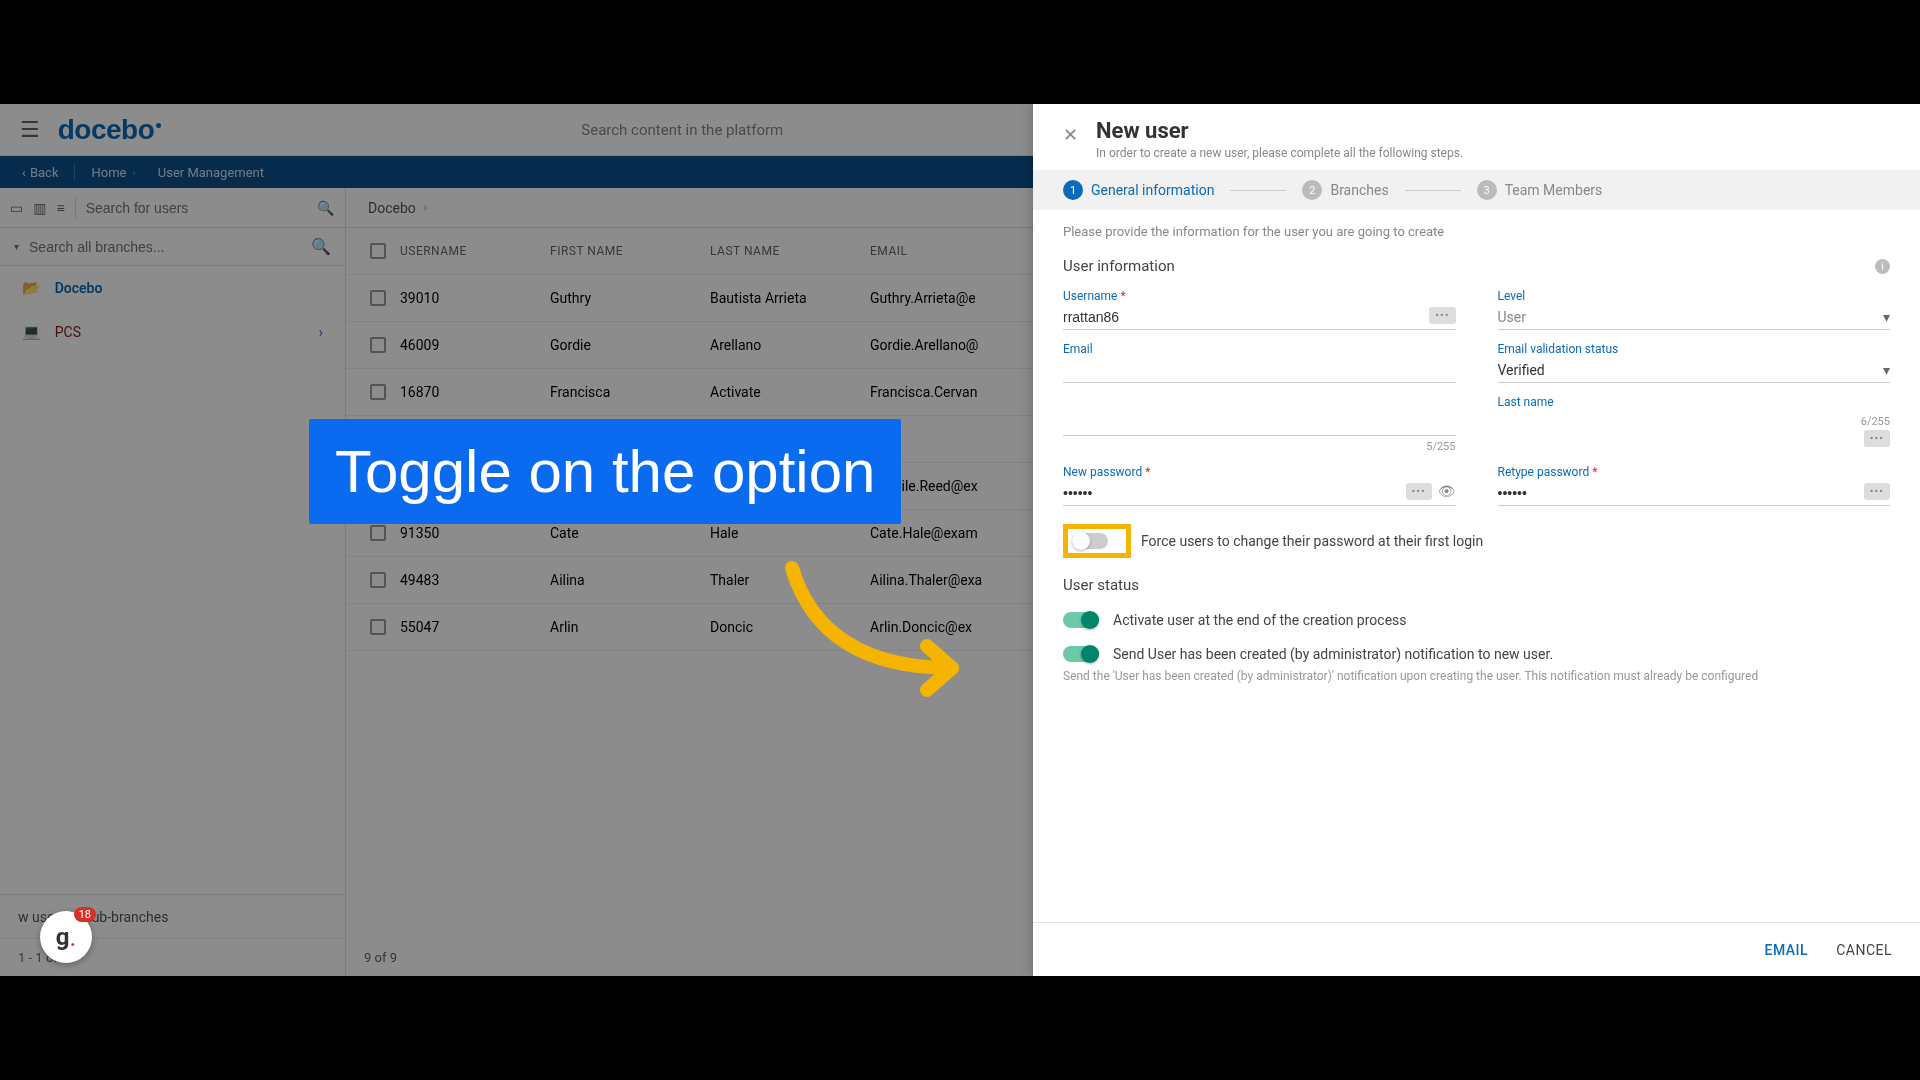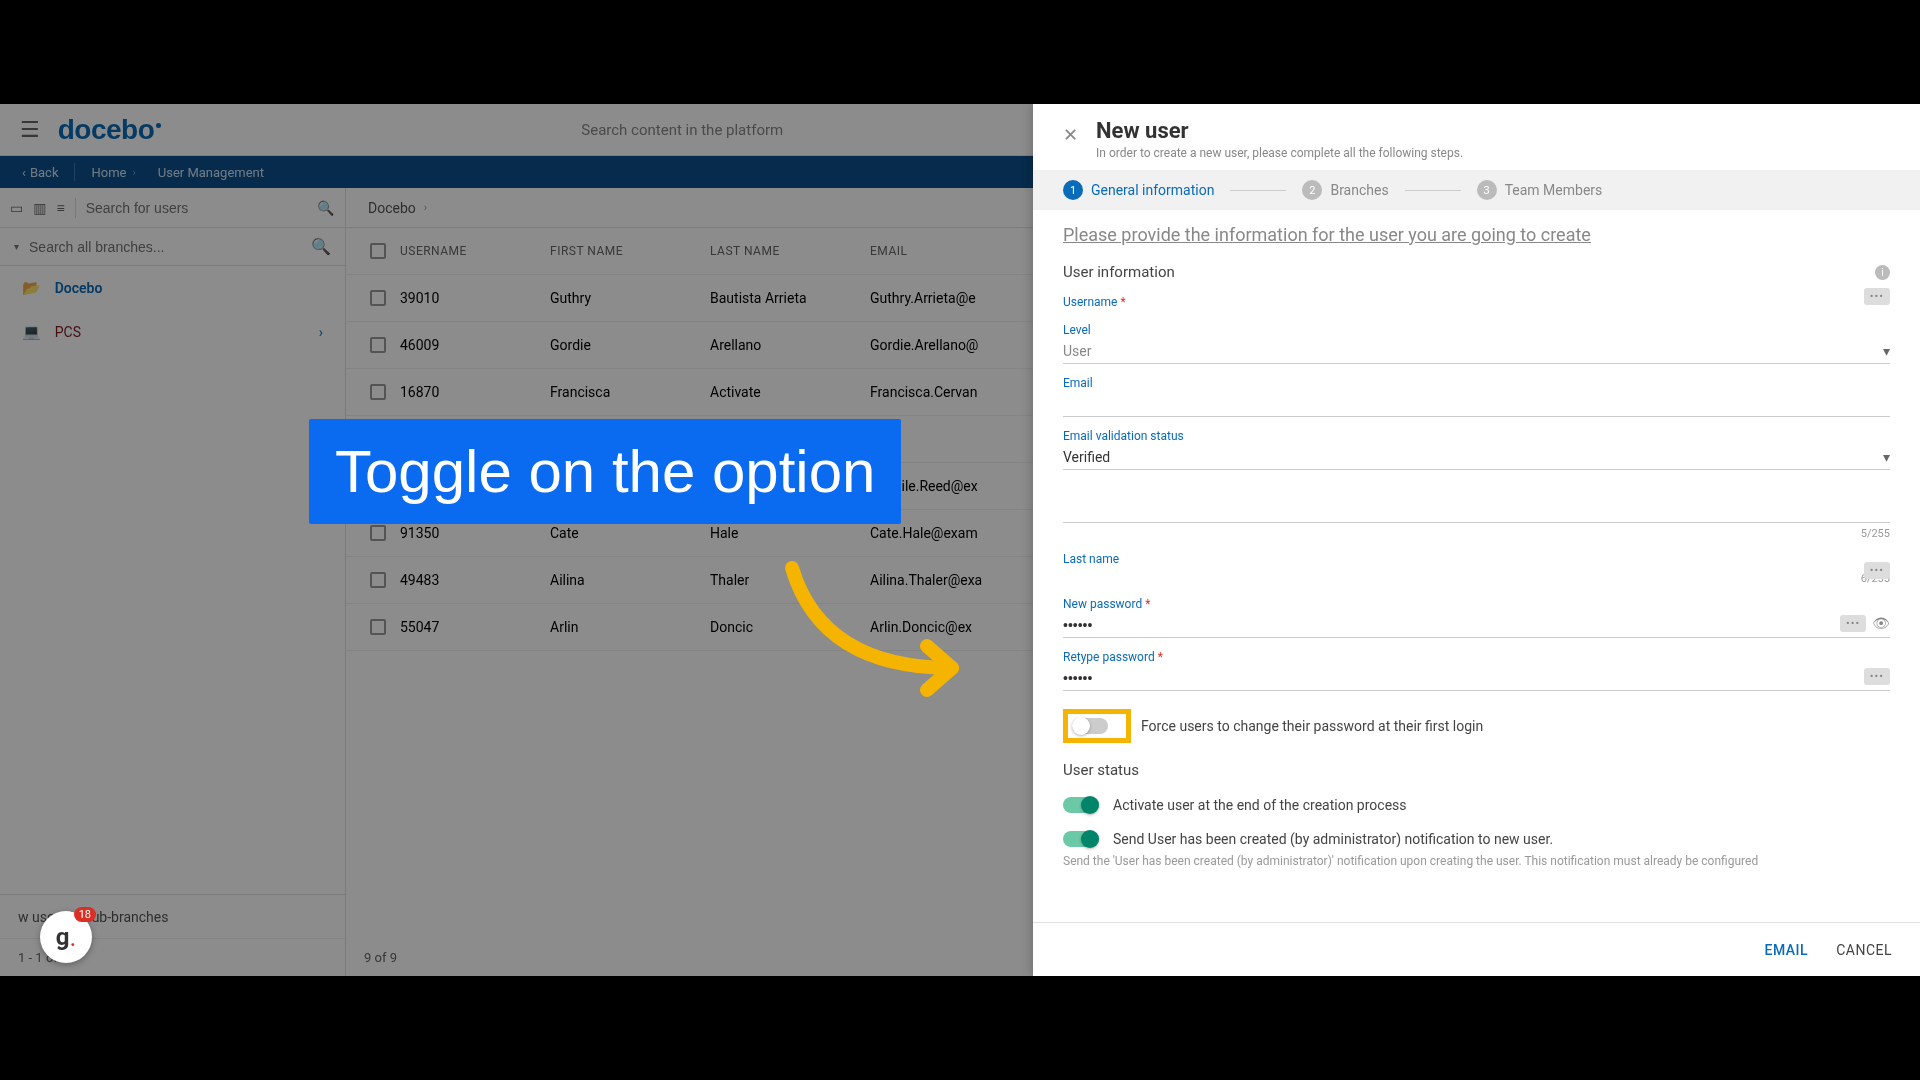--- a/index.html
+++ b/index.html
@@ -62,24 +62,24 @@
     .modal-sub { font-size: 12px; color: #888; margin-top: 3px; }
     .stepper { display: flex; align-items: center; padding: 10px 30px; background: #f1f1f1; }
     .step { display: flex; align-items: center; font-size: 14px; }
     .step-num { width: 20px; height: 20px; border-radius: 50%; display: flex; align-items: center; justify-content: center; font-size: 11px; color: #fff; margin-right: 8px; }
     .step.active .step-num { background: #0a6bb8; }
     .step:not(.active) .step-num { background: #bbb; }
     .step.active .step-label { color: #0a6bb8; }
     .step:not(.active) .step-label { color: #888; }
     .step-divider { flex: 0 0 56px; height: 1px; background: #ccc; margin: 0 16px; }
     .modal-body { flex: 1; overflow-y: auto; padding: 14px 30px; position: relative; }
-    .hint { font-size: 18px; color: #888; margin-bottom: 18px; text-decoration: underline; }
+    .hint { font-size: 13px; color: #888; margin-bottom: 18px; }
     .section-title { font-size: 15px; color: #444; margin-bottom: 14px; display: flex; align-items: center; }
     .section-title .info { margin-left: auto; width: 15px; height: 15px; border-radius: 50%; background: #bbb; color: #fff; font-size: 10px; display: flex; align-items: center; justify-content: center; }
-    .form-grid { display: grid; grid-template-columns: 1fr; column-gap: 42px; row-gap: 12px; }
+    .form-grid { display: grid; grid-template-columns: 1fr 1fr; column-gap: 42px; row-gap: 12px; }
     .field { display: flex; flex-direction: column; position: relative; }
     .field label { font-size: 12px; color: #0a6bb8; margin-bottom: 2px; }
     .field label .req { color: #d93025; }
     .field .control { border: none; border-bottom: 1px solid #ccc; padding: 4px 0; font-size: 14px; color: #333; background: transparent; }
     .field .suffix { position: absolute; right: 0; bottom: 6px; display: flex; gap: 6px; color: #888; font-size: 14px; }
     .field .suffix .box { background: #ddd; border-radius: 3px; padding: 2px 6px; font-size: 11px; letter-spacing: 1px; }
     .counter { font-size: 11px; color: #999; text-align: right; margin-top: 4px; }
     .dropdown-caret { color: #666; }
     .toggle-row { display: flex; align-items: center; margin: 18px 0; font-size: 14px; color: #444; }
     .toggle { width: 36px; height: 16px; background: #ccc; border-radius: 10px; position: relative; margin-right: 14px; cursor: pointer; flex-shrink: 0; }
@@ -280,20 +280,21 @@
     </div>
     <div class="modal-body">
       <div class="hint">Please provide the information for the user you are going to create</div>
       <div class="section-title">
         <span>User information</span>
         <span class="info">i</span>
       </div>
       <div class="form-grid">
         <div class="field">
           <label><span>Username</span> <span class="req">*</span></label>
+          <input class="control" value="rrattan86" style="">
           <div class="suffix">
               <span class="box">•••</span>
             </div>
         </div>
         <div class="field">
           <label>Level</label>
           <div class="control" style="display:flex;align-items:center;color:#888">
             <span>User</span>
             <span style="margin-left:auto" class="dropdown-caret">▾</span>
           </div>

